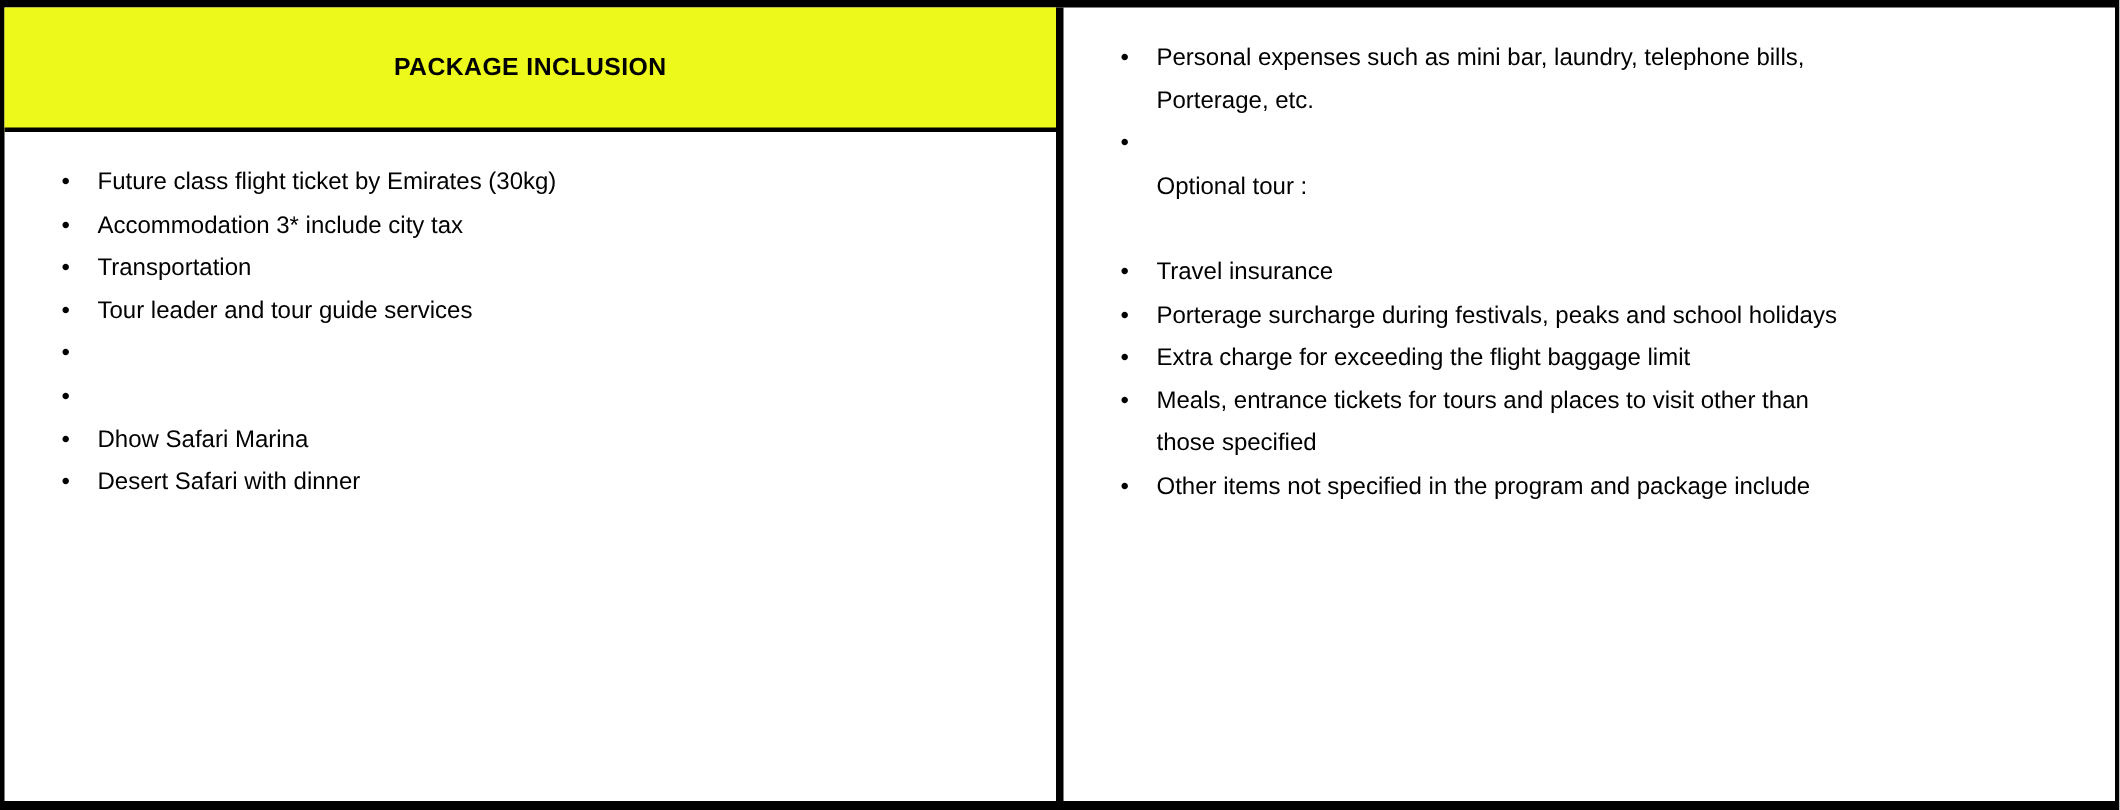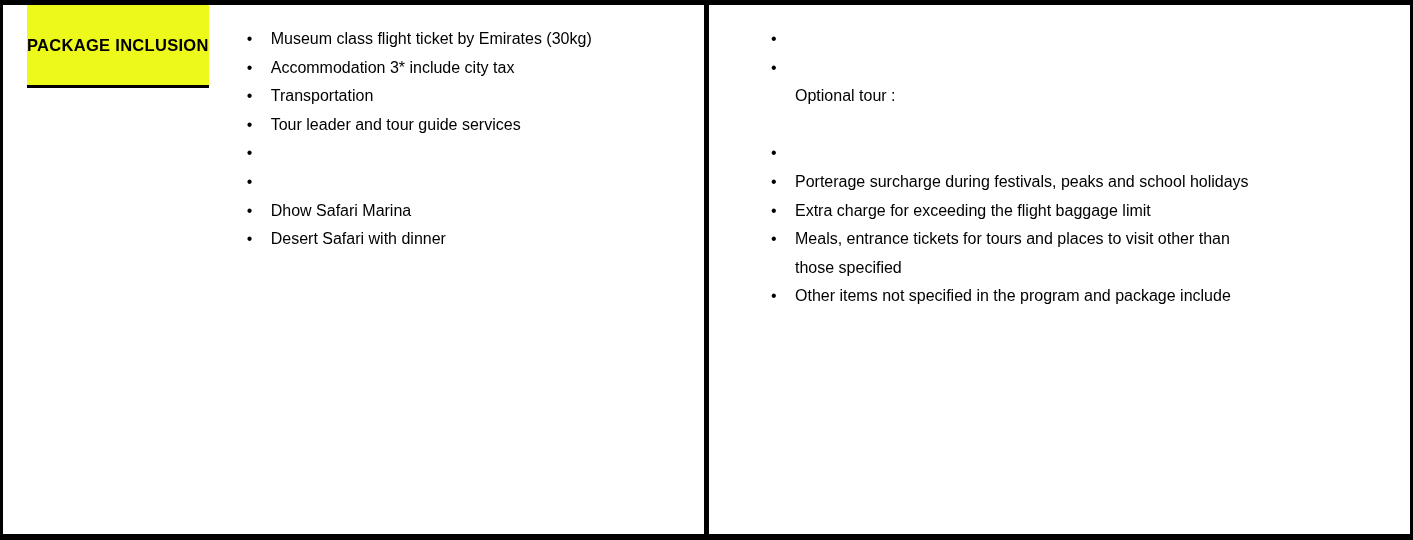--- a/index.html
+++ b/index.html
@@ -23,22 +23,21 @@
     border-bottom: 6px solid var(--border);
     border-left: 3px solid var(--border);
     border-right: 3px solid var(--border);
     display: flex;
     background: var(--background);
   }
   .col {
     flex: 1 1 0;
     min-width: 0;
     display: flex;
-    flex-direction: row;
-    padding-left: 24px;
+    flex-direction: column;
   }
   .col-left { border-right: 5px solid var(--border); }
   .col-header {
     height: 80px;
     flex: none;
     background: var(--header-bg);
     border-bottom: 3px solid var(--border);
     display: flex;
     align-items: center;
     justify-content: center;
@@ -67,21 +66,21 @@
 
 <div class="sheet">
 
   <section class="col col-left">
     <header class="col-header">
       <span>PACKAGE INCLUSION</span>
     </header>
     <div class="col-body">
       <div class="li">
           <span class="bullet">•</span>
-          <div class="content">Museum class flight ticket by Emirates (30kg)</div>
+          <div class="content">Future class flight ticket by Emirates (30kg)</div>
         </div>
       <div class="li">
           <span class="bullet">•</span>
           <div class="content">Accommodation 3* include city tax</div>
         </div>
       <div class="li">
           <span class="bullet">•</span>
           <div class="content">Transportation</div>
         </div>
       <div class="li">
@@ -102,31 +101,34 @@
           <span class="bullet">•</span>
           <div class="content">Desert Safari with dinner</div>
         </div>
     </div>
   </section>
 
   <section class="col col-right">
     <div class="col-body">
       <div class="li">
           <span class="bullet">•</span>
+          <div class="content">Personal expenses such as mini bar, laundry, telephone bills,
+Porterage, etc.</div>
         </div>
       <div class="li">
         <span class="bullet">•</span>
         <div class="content">
           <div class="opt-row">
             <span class="opt-label">Optional tour : </span>
           </div>
         </div>
       </div>
       <div class="li">
           <span class="bullet">•</span>
+          <div class="content">Travel insurance</div>
         </div>
       <div class="li">
           <span class="bullet">•</span>
           <div class="content">Porterage surcharge during festivals, peaks and school holidays</div>
         </div>
       <div class="li">
           <span class="bullet">•</span>
           <div class="content">Extra charge for exceeding the flight baggage limit</div>
         </div>
       <div class="li">

